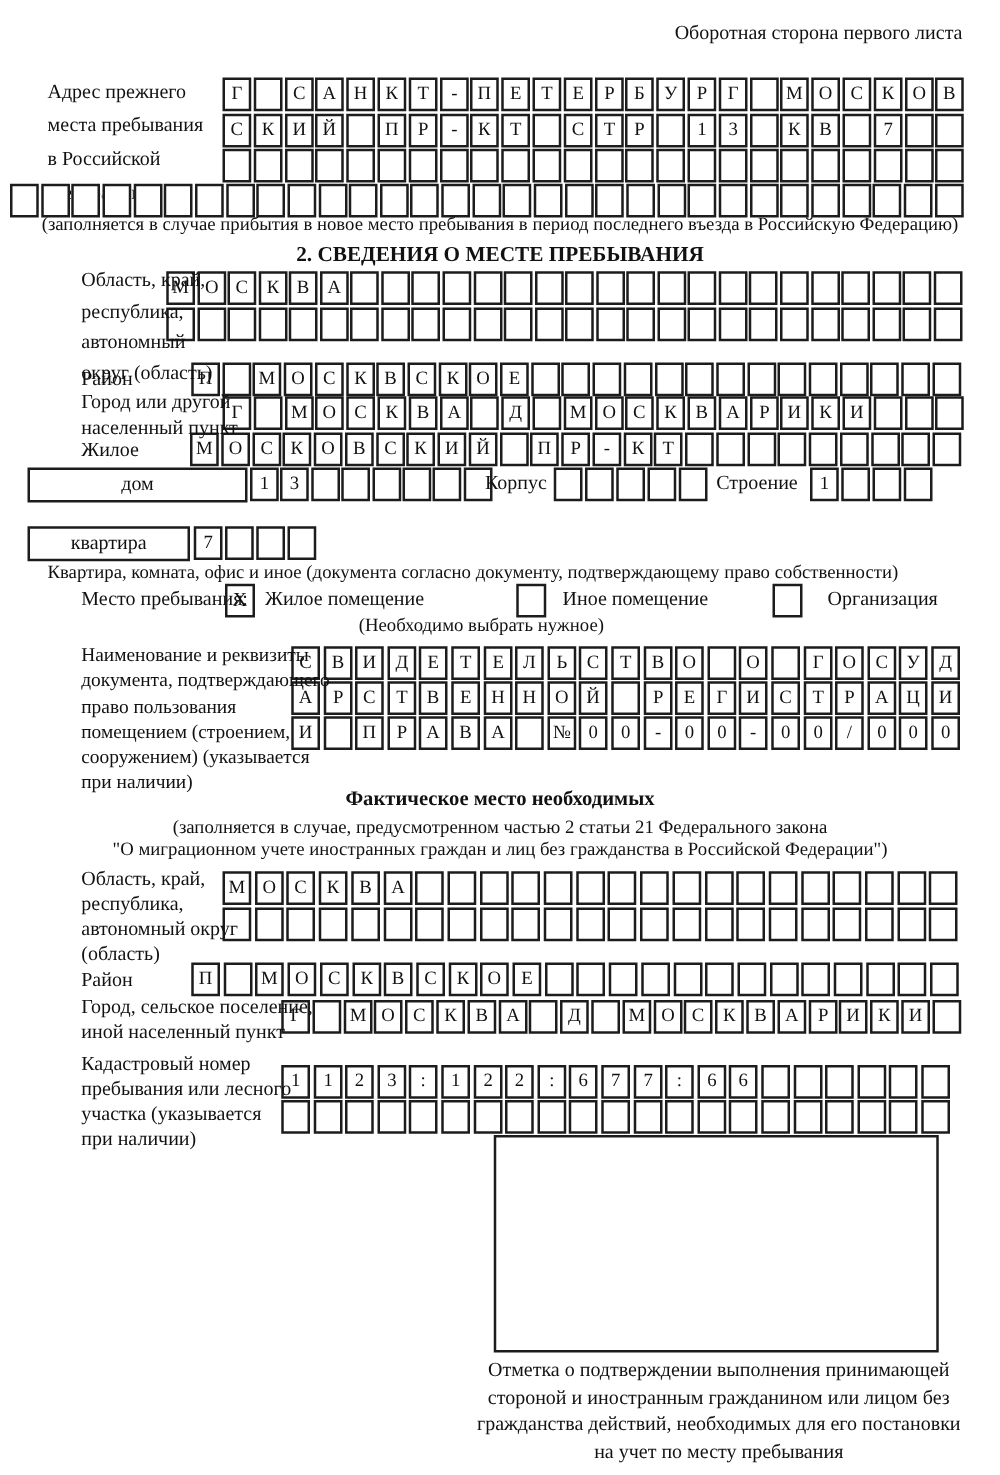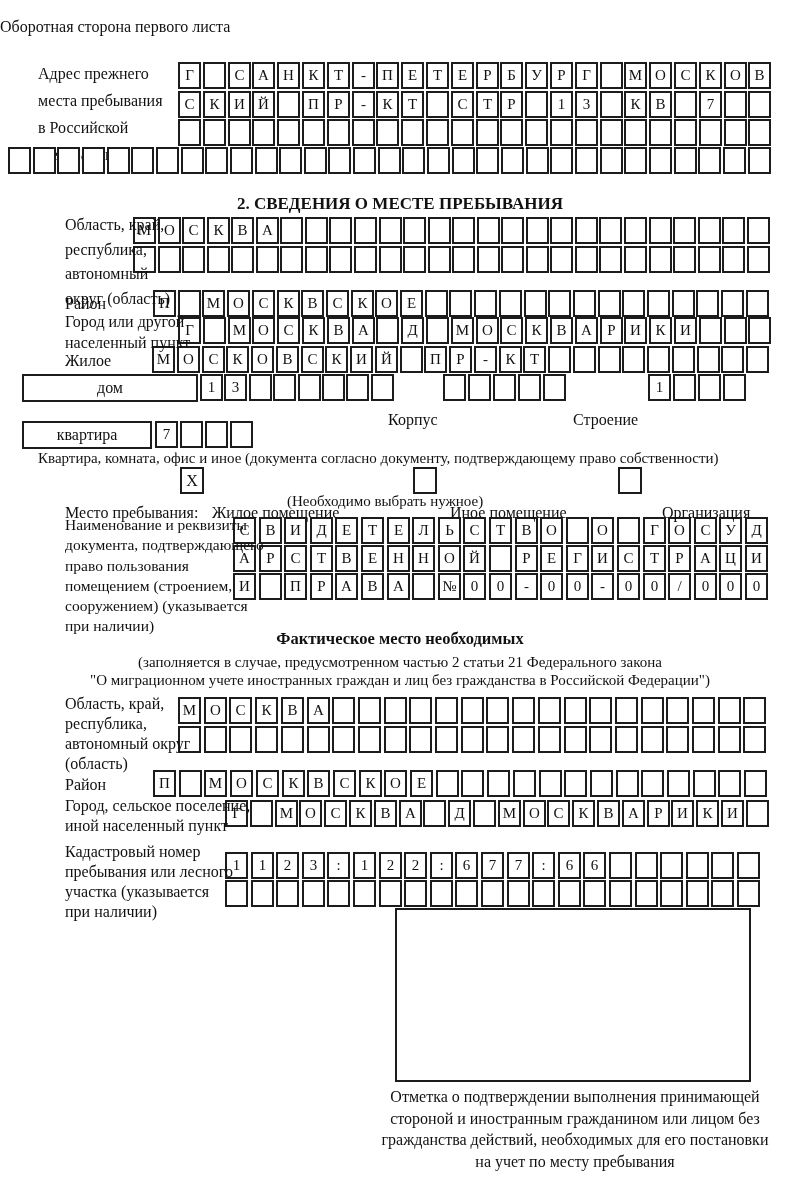--- a/index.html
+++ b/index.html
@@ -19,29 +19,29 @@
     font-family:"Liberation Serif","DejaVu Serif",serif;
   }
   .wordbox{
     position:absolute;border:2px solid #1c1c1c;background:#fff;
     text-align:center;font-size:16px;
   }
   .chk{
     position:absolute;width:20px;height:23px;border:2px solid #1c1c1c;
     text-align:center;font-size:16px;line-height:23px;
   }
-  .inline-lbl{position:absolute;font-size:16px;white-space:nowrap;margin-top:33px;}
+  .inline-lbl{position:absolute;font-size:16px;white-space:nowrap;}
   .stampbox{position:absolute;border:2px solid #1c1c1c;background:#fff;}
 </style>
 </head>
 <body>
 
 <div class="page">
 
-  <div class="abs" style="top:18px;left:0;width:770px;font-size:16px;">Оборотная сторона первого листа</div>
+  <div class="abs" style="top:18px;left:0;width:770px;text-align:right;font-size:16px;">Оборотная сторона первого листа</div>
 
   <div class="abs lbl" style="top:60px;left:38px;line-height:27px;">Адрес прежнего
 места пребывания
 в Российской
 Федерации</div>
   <div id="cells-root">
       <div class="cell" style="left: 178px; top: 62px;">Г</div>
       <div class="cell" style="left: 203px; top: 62px;"></div>
       <div class="cell" style="left: 228px; top: 62px;">С</div>
       <div class="cell" style="left: 252px; top: 62px;">А</div>
@@ -483,20 +483,21 @@
       <div class="cell" style="left: 558px; top: 880px;"></div>
       <div class="cell" style="left: 583px; top: 880px;"></div>
       <div class="cell" style="left: 609px; top: 880px;"></div>
       <div class="cell" style="left: 635px; top: 880px;"></div>
       <div class="cell" style="left: 660px; top: 880px;"></div>
       <div class="cell" style="left: 686px; top: 880px;"></div>
       <div class="cell" style="left: 711px; top: 880px;"></div>
       <div class="cell" style="left: 737px; top: 880px;"></div>
     </div>
 
+  <div class="abs cap center" style="top:172px;">(заполняется в случае прибытия в новое место пребывания в период последнего въезда в Российскую Федерацию)</div>
 
   <div class="abs center bold" style="top:194px;font-size:17px;">2. СВЕДЕНИЯ О МЕСТЕ ПРЕБЫВАНИЯ</div>
 
   <div class="abs lbl" style="top:213px;left:65px;line-height:24.5px;">Область, край,
 республика,
 автономный
 округ (область)</div>
   <div class="abs lbl" style="top:291px;left:65px;">Район</div>
   <div class="abs lbl" style="top:311px;left:65px;line-height:21px;">Город или другой
 населенный пункт</div>

